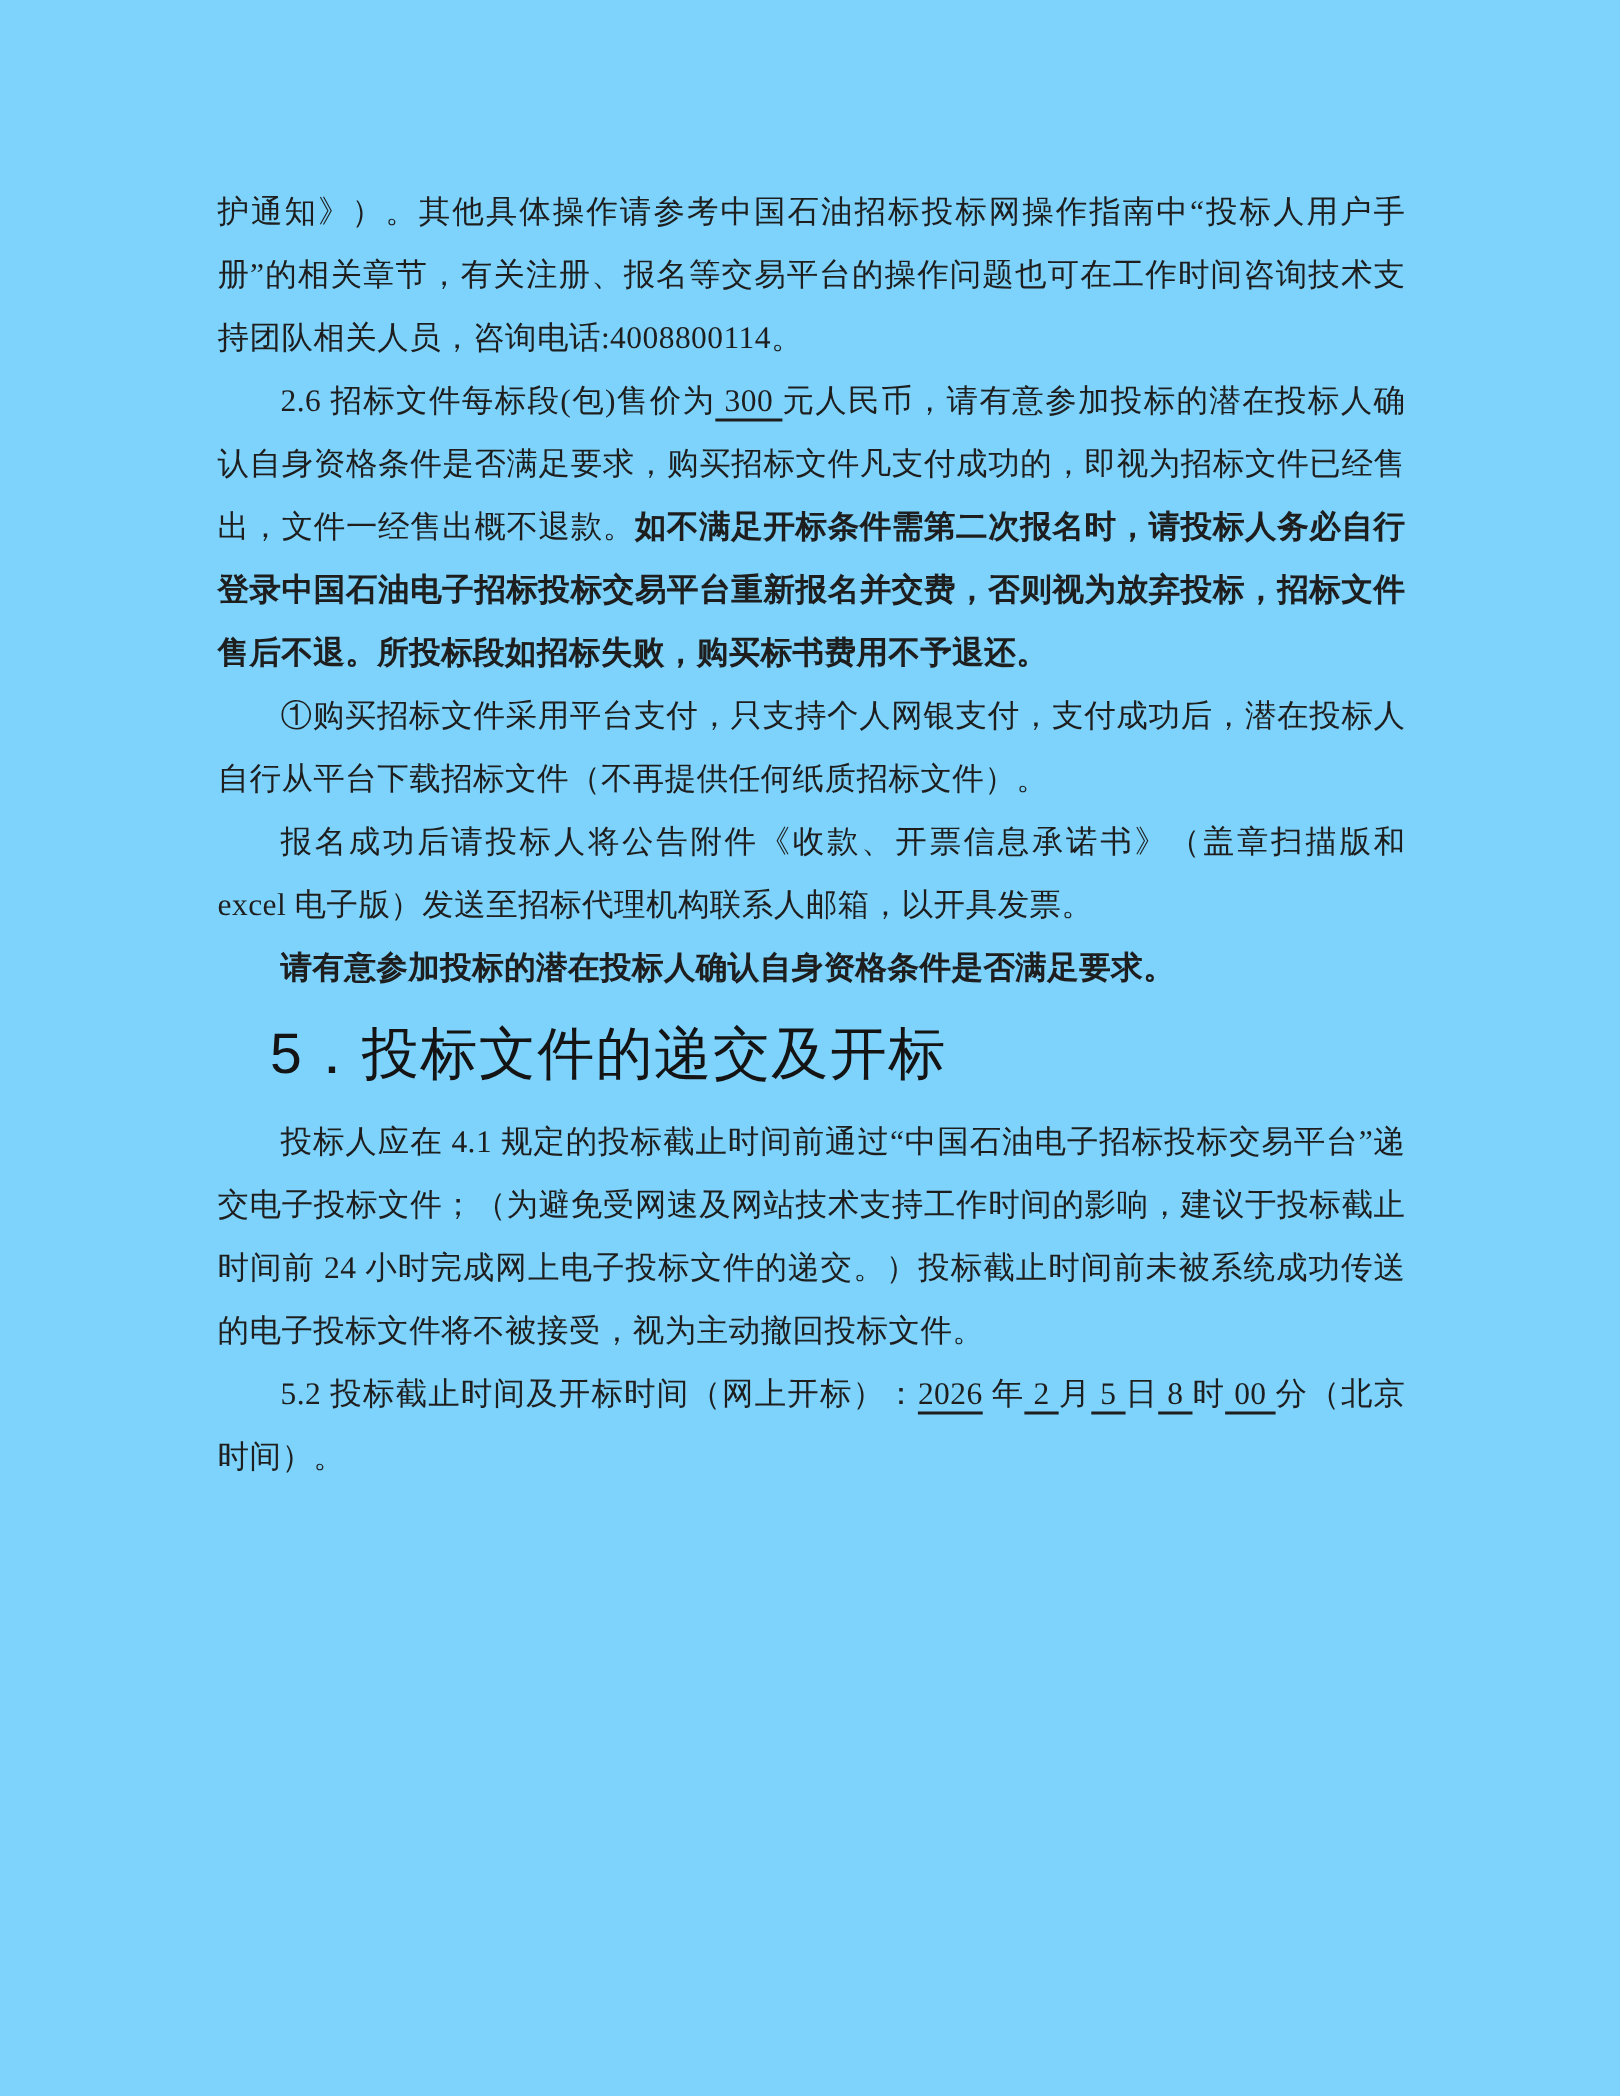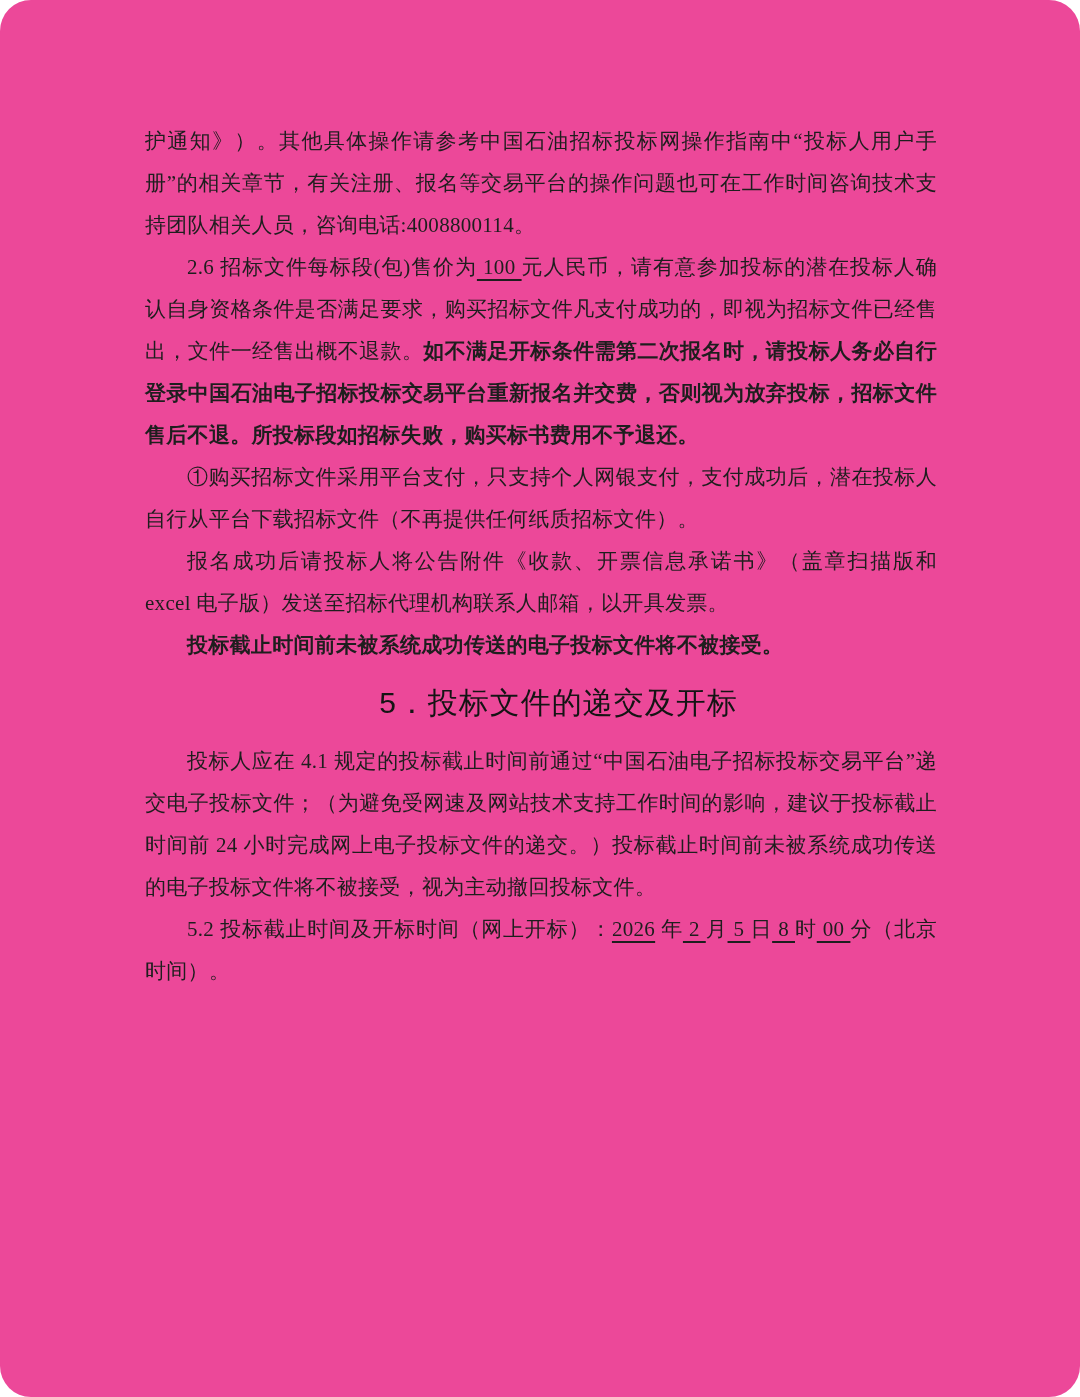--- a/index.html
+++ b/index.html
@@ -4,23 +4,22 @@
 <style>
   html, body {
     margin: 0;
     padding: 0;
     background: #ffffff;
   }
   .page {
     position: relative;
     width: 1080px;
     height: 1397px;
-    background: #ec4899;
+    background: #7dd3fc;
     overflow: hidden;
-    border-radius: 31px;
   }
   .doc-body {
     position: absolute;
     left: 145px;
     top: 120px;
     width: 792px;
     color: #1e1e1e;
     font-family: "Liberation Serif", "DejaVu Serif", serif;
     font-size: 21px;
     line-height: 42px;
@@ -32,42 +31,42 @@
     padding: 0;
   }
   .para.indent {
     text-indent: 2em;
   }
   .heading {
     margin: 6px 0 6px 0;
     padding-left: 35px;
     font-family: "Liberation Sans", "DejaVu Sans", sans-serif;
     font-weight: 500;
-    font-size: 30px;
+    font-size: 38px;
     line-height: 62px;
     letter-spacing: 1px;
     color: #141414;
-    text-align: center;
+    text-align: left;
   }
   .run { }
   .run.bold {
     font-weight: bold;
   }
   .run.underline {
     text-decoration: underline;
     text-underline-offset: 5px;
   }
 </style>
 </head>
 <body>
 
 <div class="page">
   <div class="doc-body" id="doc-body">
       <p class="para"><span class="run">护通知》）。其他具体操作请参考中国石油招标投标网操作指南中“投标人用户手册”的相关章节，有关注册、报名等交易平台的操作问题也可在工作时间咨询技术支持团队相关人员，咨询电话:4008800114。</span></p>
-      <p class="para indent"><span class="run">2.6 招标文件每标段(包)售价为</span><span class="run underline"> 100 </span><span class="run">元人民币，请有意参加投标的潜在投标人确认自身资格条件是否满足要求，购买招标文件凡支付成功的，即视为招标文件已经售出，文件一经售出概不退款。</span><span class="run bold">如不满足开标条件需第二次报名时，请投标人务必自行登录中国石油电子招标投标交易平台重新报名并交费，否则视为放弃投标，招标文件售后不退。所投标段如招标失败，购买标书费用不予退还。</span></p>
+      <p class="para indent"><span class="run">2.6 招标文件每标段(包)售价为</span><span class="run underline"> 300 </span><span class="run">元人民币，请有意参加投标的潜在投标人确认自身资格条件是否满足要求，购买招标文件凡支付成功的，即视为招标文件已经售出，文件一经售出概不退款。</span><span class="run bold">如不满足开标条件需第二次报名时，请投标人务必自行登录中国石油电子招标投标交易平台重新报名并交费，否则视为放弃投标，招标文件售后不退。所投标段如招标失败，购买标书费用不予退还。</span></p>
       <p class="para indent"><span class="run">①购买招标文件采用平台支付，只支持个人网银支付，支付成功后，潜在投标人自行从平台下载招标文件（不再提供任何纸质招标文件）。</span></p>
       <p class="para indent"><span class="run">报名成功后请投标人将公告附件《收款、开票信息承诺书》（盖章扫描版和 excel 电子版）发送至招标代理机构联系人邮箱，以开具发票。</span></p>
-      <p class="para indent"><span class="run bold">投标截止时间前未被系统成功传送的电子投标文件将不被接受。</span></p>
+      <p class="para indent"><span class="run bold">请有意参加投标的潜在投标人确认自身资格条件是否满足要求。</span></p>
       <h2 class="heading"><span class="run">5．投标文件的递交及开标</span></h2>
       <p class="para indent"><span class="run">投标人应在 4.1 规定的投标截止时间前通过“中国石油电子招标投标交易平台”递交电子投标文件；（为避免受网速及网站技术支持工作时间的影响，建议于投标截止时间前 24 小时完成网上电子投标文件的递交。）投标截止时间前未被系统成功传送的电子投标文件将不被接受，视为主动撤回投标文件。</span></p>
       <p class="para indent"><span class="run">5.2 投标截止时间及开标时间（网上开标）：</span><span class="run underline">2026</span><span class="run"> 年</span><span class="run underline"> 2 </span><span class="run">月</span><span class="run underline"> 5 </span><span class="run">日</span><span class="run underline"> 8 </span><span class="run">时</span><span class="run underline"> 00 </span><span class="run">分（北京时间）。</span></p>
     </div>
 </div>
 
 </body></html>

